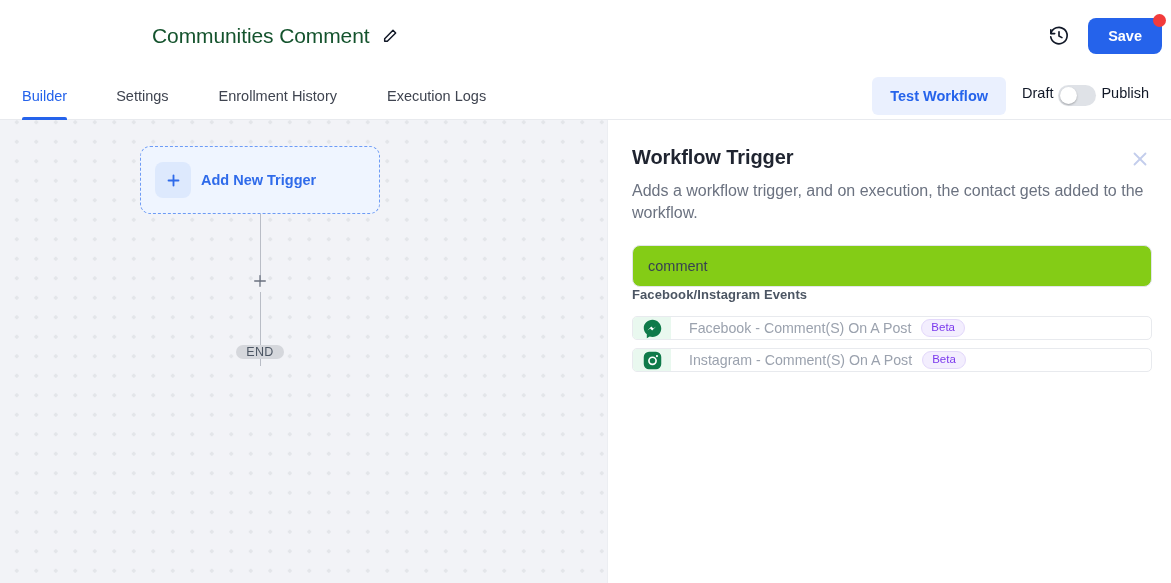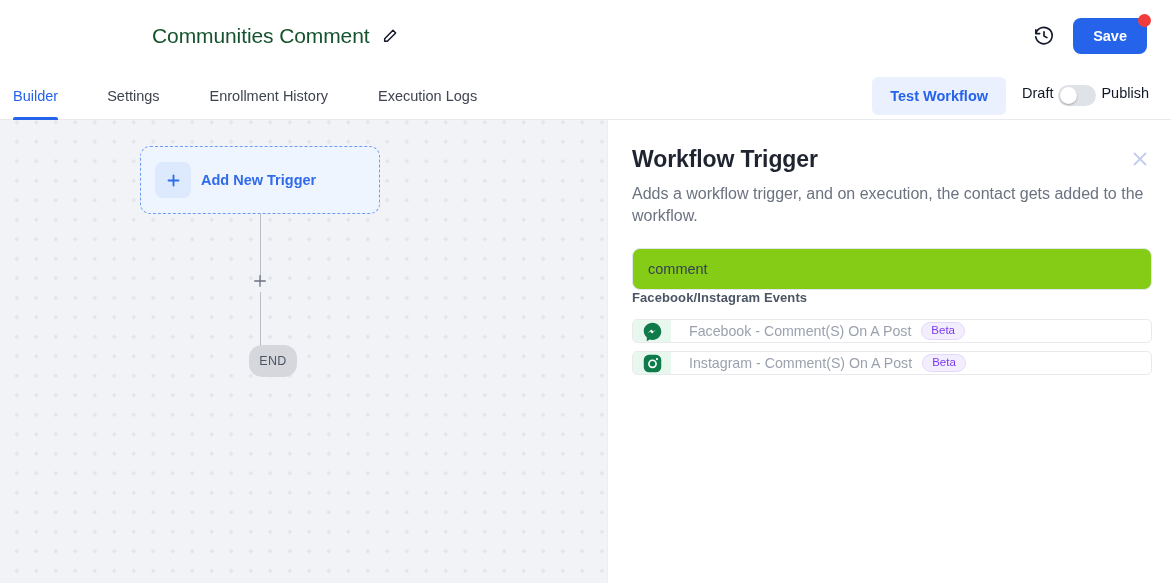--- a/index.html
+++ b/index.html
@@ -14,21 +14,21 @@
   
   .topbar {
     height: 72px; flex: 0 0 72px;
     display: flex; align-items: center;
     background: #fff;
     position: relative;
   }
   .title-wrap { display: flex; align-items: center; gap: 12px; margin-left: 152px; }
   .page-title { font-size: 21px; font-weight: 500; color: #14532d; letter-spacing: -0.1px; }
   .pencil-icon { width: 16px; height: 16px; display: block; color: #111827; cursor: pointer; }
-  .top-right { margin-left: auto; display: flex; align-items: center; gap: 18px; padding-right: 24px; }
+  .top-right { margin-left: auto; display: flex; align-items: center; gap: 18px; padding-right: 9px; }
   .history-icon { width: 22px; height: 22px; color: #111827; cursor: pointer; display: block; }
   .save-wrap { position: relative; }
   .save-btn {
     background: #2563eb; color: #fff; border: none; border-radius: 8px;
     font-size: 14.5px; font-weight: 700; padding: 10px 20px;
     font-family: "Liberation Sans", sans-serif; cursor: pointer;
   }
   .save-badge {
     position: absolute; top: -4px; right: -4px;
     width: 13px; height: 13px; border-radius: 50%;
@@ -45,21 +45,21 @@
   }
   .tabs { display: flex; align-items: center; height: 100%; padding-left: 13px; }
   .tab {
     position: relative; height: 100%;
     display: flex; align-items: center;
     padding: 0 25px;
     font-size: 14.5px; color: #3f4450; cursor: pointer;
     white-space: nowrap;
   }
   .tab:first-child { padding-left: 0; padding-right: 24px; }
-  .tab.active { color: #2563eb; }
+  .tab.active { color: #2563eb; margin-left: 9px; }
   .tab.active::after {
     content: ""; position: absolute; left: 0; right: 24px; bottom: -1px;
     height: 3px; background: #2563eb; border-radius: 2px 2px 0 0;
   }
   .tabbar-right { margin-left: auto; display: flex; align-items: center; gap: 16px; padding-right: 22px; }
   .test-workflow-btn {
     background: #eaf0fe; color: #2563eb; border: none;
     font-size: 14.5px; font-weight: 700; border-radius: 6px;
     padding: 11px 18px; cursor: pointer;
     font-family: "Liberation Sans", sans-serif;
@@ -112,31 +112,31 @@
     background: #b9bdc6;
   }
   .line-a { top: 94px; height: 68px; }
   .line-b { top: 172px; height: 74px; }
   .mid-plus {
     position: absolute; left: 252px; top: 153px;
     width: 16px; height: 16px; color: #6b7280; cursor: pointer;
   }
   .mid-plus svg { width: 16px; height: 16px; display: block; }
   .end-node {
-    position: absolute; left: 249px; top: 225px;
-    width: 48px; height: 32px; border-radius: 13px;
+    position: absolute; left: 236px; top: 225px;
+    width: 48px; height: 14px; border-radius: 13px;
     background: #d5d7dc;
     display: flex; align-items: center; justify-content: center;
     font-size: 12.5px; color: #4b5563; letter-spacing: .3px;
   }
 
   
   .panel { flex: 1 1 auto; background: #fff; padding: 26px 20px 0 24px; position: relative; overflow: hidden; }
   .panel-head { display: flex; align-items: flex-start; }
-  .panel-title { font-size: 23px; font-weight: 700; color: #1f2430; letter-spacing: -0.1px; }
+  .panel-title { font-size: 20px; font-weight: 700; color: #1f2430; letter-spacing: -0.1px; }
   .panel-close {
     margin-left: auto; width: 22px; height: 22px; color: #c3cdec; cursor: pointer; margin-top: 2px;
   }
   .panel-close svg { width: 22px; height: 22px; display: block; }
   .panel-sub { margin-top: 10px; font-size: 16px; color: #6b7280; line-height: 1.35; }
   .search-input {
     margin-top: 22px; width: 520px; height: 42px;
     border: 1px solid #e2e5ea; border-radius: 8px;
     padding: 0 15px; font-size: 14.5px; color: #374151;
     font-family: "Liberation Sans", sans-serif;

